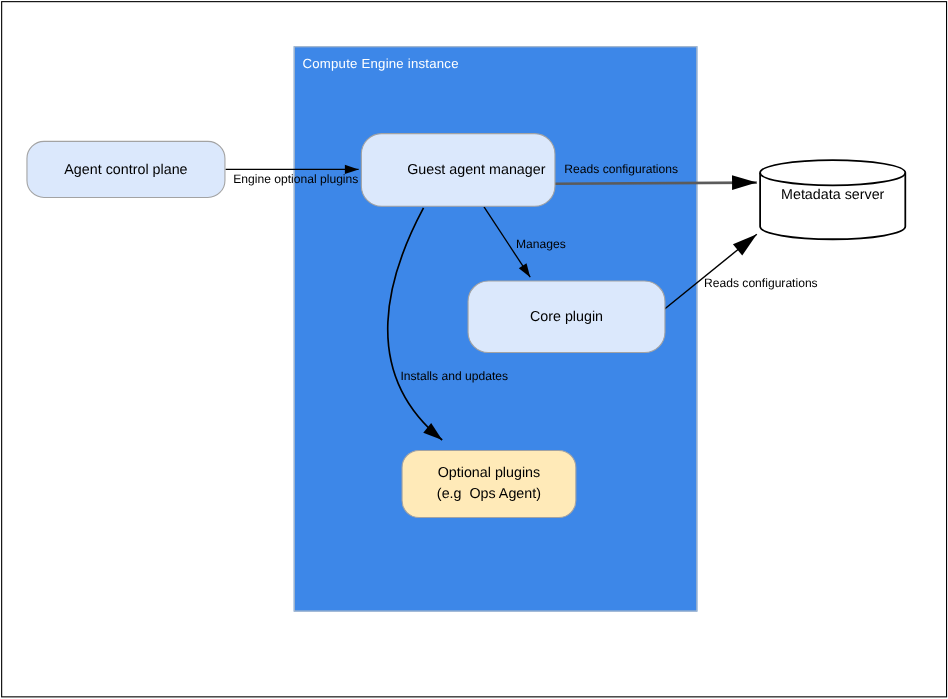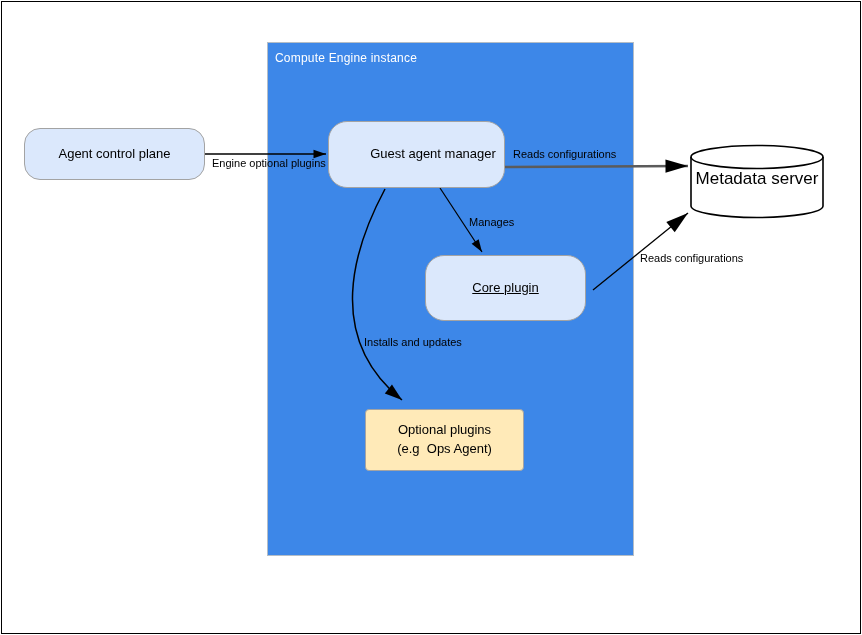--- a/index.html
+++ b/index.html
@@ -68,36 +68,36 @@
     flex-direction: column;
     align-items: center;
     justify-content: center;
     font-size: 13px;
     color: #000000;
     text-align: center;
     line-height: 1.45;
   }
   .node-acp   { left: 22px;  top: 126px; width: 181px; height: 52px; border-radius: 16px; }
   .node-gam   { left: 326px; top: 119px; width: 177px; height: 67px; border-radius: 19px; padding-left: 33px; }
-  .node-core  { left: 423px; top: 253px; width: 161px; height: 66px; border-radius: 19px; text-decoration: underline; }
-  .node-opt   { left: 363px; top: 407px; width: 159px; height: 62px; border-radius: 4px;
+  .node-core  { left: 423px; top: 253px; width: 180px; height: 66px; border-radius: 19px; }
+  .node-opt   { left: 363px; top: 407px; width: 159px; height: 62px; border-radius: 16px;
                 background: #ffeab8; }
   .node-label, .node-sublabel { white-space: pre; }
   
   .cylinder-svg {
     position: absolute;
     left: 686px; top: 141px;
     width: 138px; height: 80px;
   }
   .cylinder-label {
     position: absolute;
     left: 688px; top: 167px;
     width: 134px;
     text-align: center;
-    font-size: 17px;
+    font-size: 13px;
     color: #000000;
     white-space: pre;
   }
   
   .edge-label {
     position: absolute;
     font-size: 11px;
     color: #000000;
     white-space: pre;
   }

